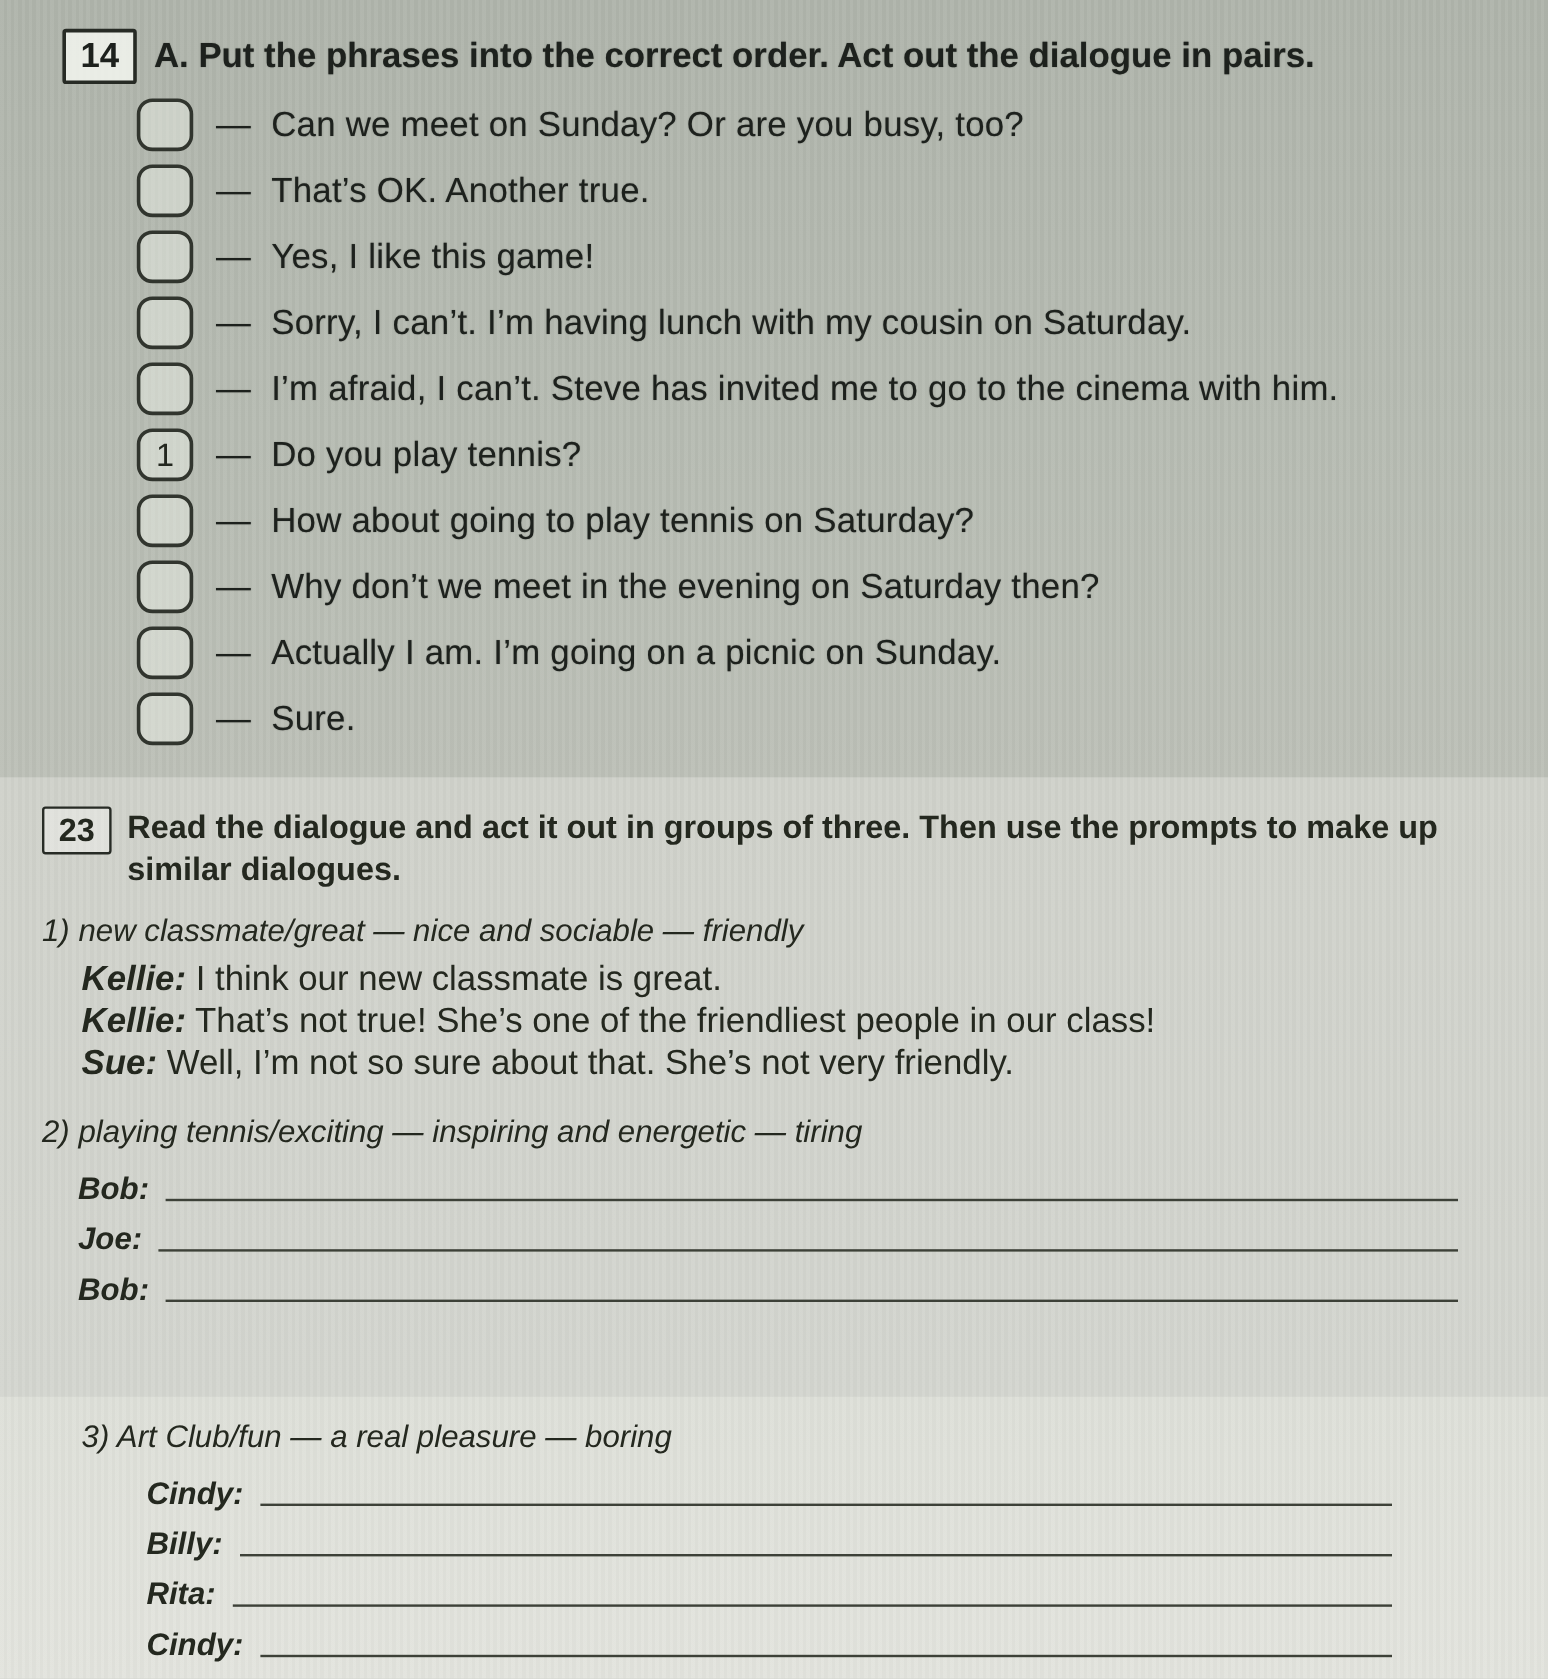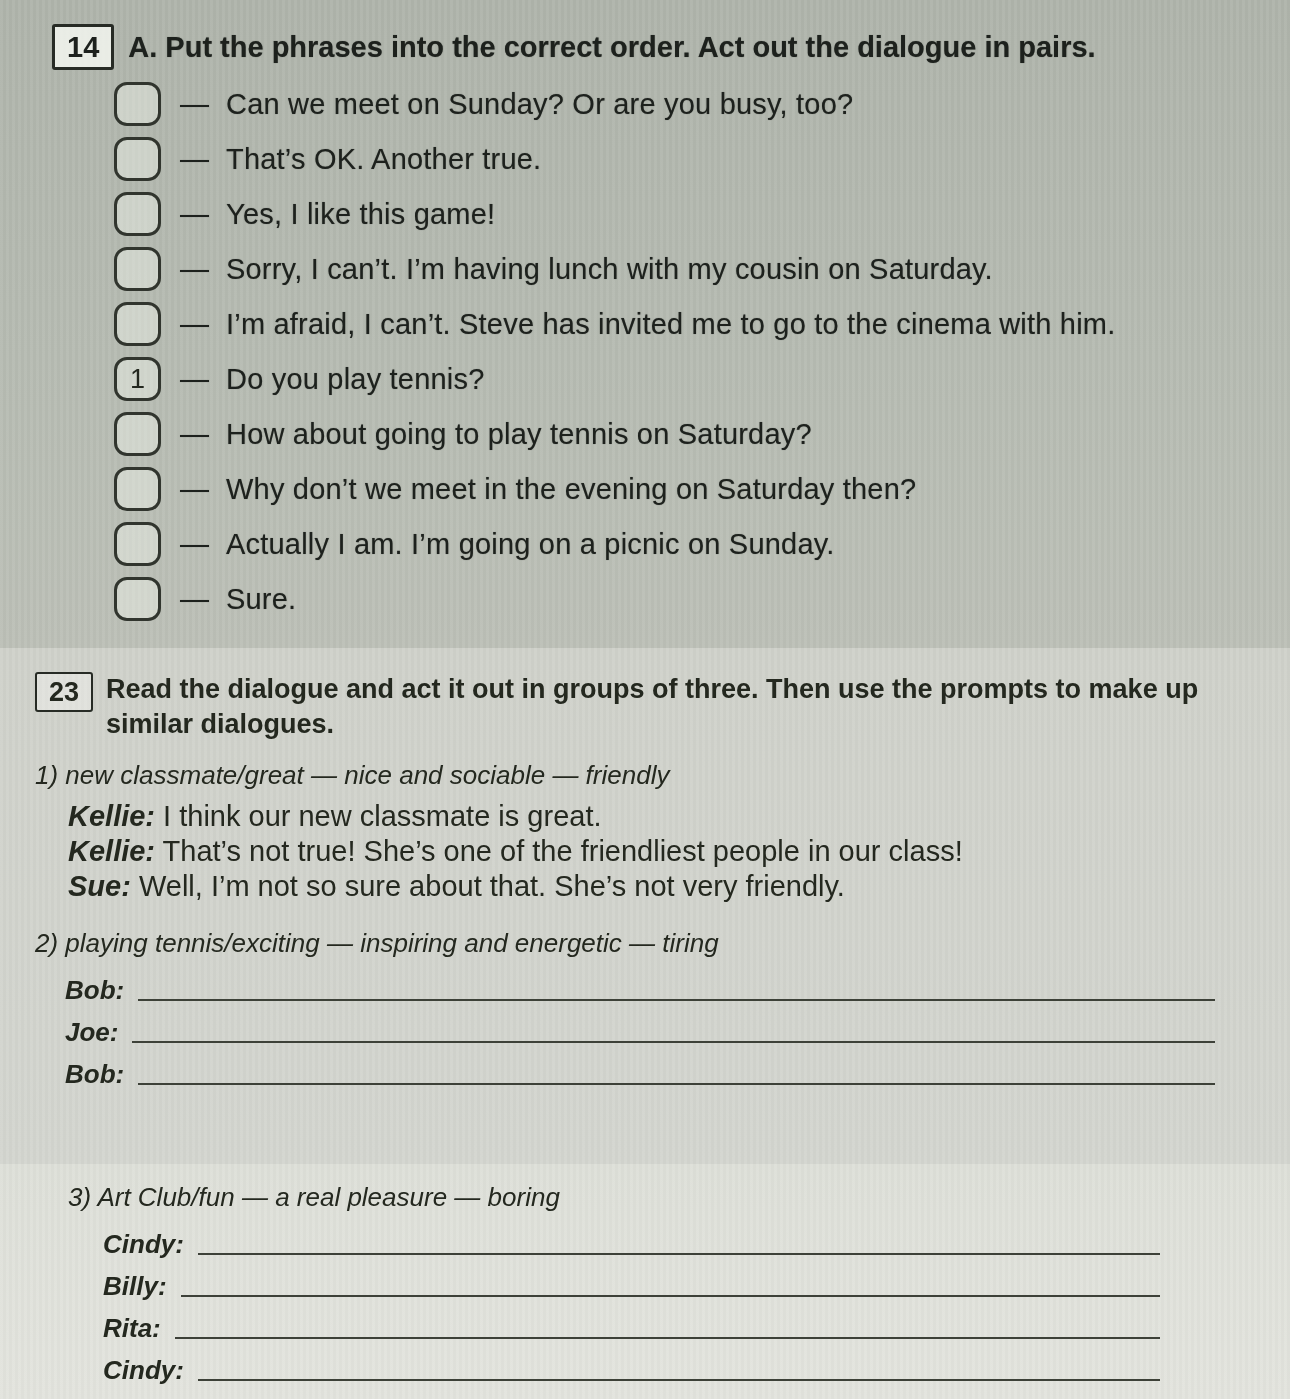--- a/index.html
+++ b/index.html
@@ -100,21 +100,21 @@
   
   .sec3 {
     height: 235px;
     padding: 16px 130px 0 35px;
     background-image:
       repeating-linear-gradient(90deg, rgba(255,255,255,0.02) 0 3px, rgba(0,0,0,0.02) 3px 6px),
       linear-gradient(180deg, #dee0d9 0%, #e3e4de 100%);
     color: #24281f;
   }
   .sec3 .prompt { margin-left: 33px; }
-  .sec3 .blanks { margin-left: 35px; }
+  .sec3 .blanks { margin-left: 54px; }
 </style>
 </head>
 <body>
 
 <div class="page">
 
   <section class="sec14">
     <div class="ex-header">
       <span class="ex-num">14</span>
       <span class="ex14-title">A. Put the phrases into the correct order. Act out the dialogue in pairs.</span>

